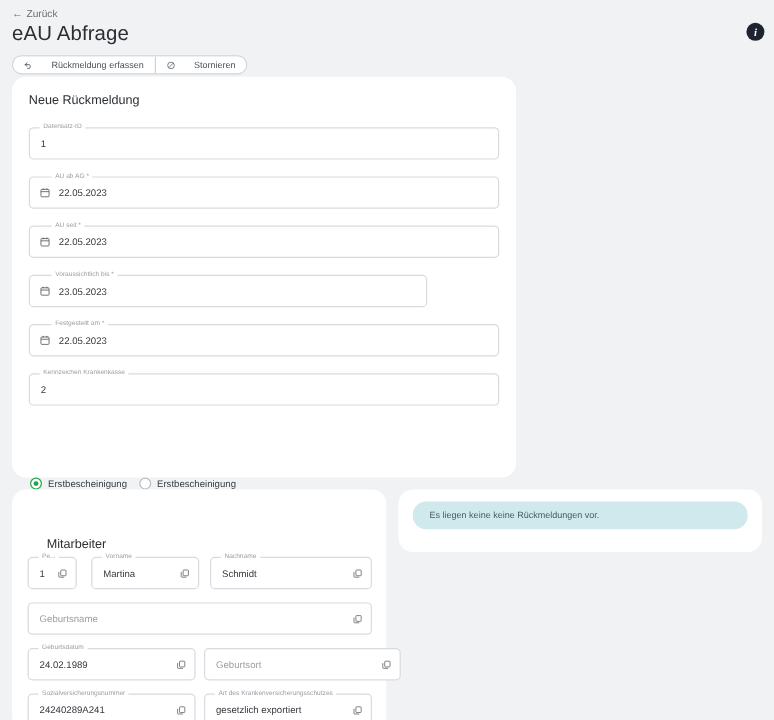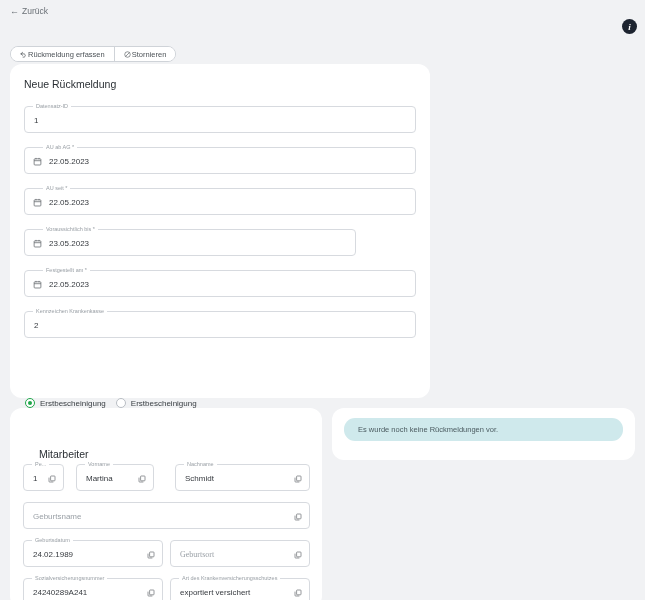--- a/index.html
+++ b/index.html
@@ -38,21 +38,21 @@
   }
 
   
   .btn-group {
     position: absolute; left: 10px; top: 46px;
     display: flex; height: 16px;
     border: 1px solid #cfd3d8; border-radius: 8px;
     overflow: hidden; background: #fff;
   }
   .btn-group .seg {
-    display: flex; align-items: center; gap: 1px;
+    display: flex; align-items: center; gap: 16px;
     padding: 0 9px; font-size: 7.5px; color: #4d5358;
     background: #fff; cursor: pointer; white-space: nowrap;
   }
   .btn-group .seg + .seg { border-left: 1px solid #cfd3d8; }
   .seg svg { display: block; }
 
   
   .card {
     position: absolute; background: #fff; border-radius: 12px; padding-left: 28px;
   }
@@ -139,20 +139,21 @@
 </head>
 <body>
 
 <div class="page">
 
   <div class="back-link">
     <span class="back-arrow">←</span>
     <span>Zurück</span>
   </div>
 
+  <div class="page-title">eAU Abfrage</div>
 
   <div class="info-badge">
     <span>i</span>
   </div>
 
   <div class="btn-group">
     <div class="seg">
       <span>
         <svg width="7" height="7" viewBox="0 0 16 16" fill="none" stroke="#4d5358" stroke-width="1.6" stroke-linecap="round" stroke-linejoin="round">
           <path d="M6 3 L2 6.5 L6 10"></path>
@@ -272,21 +273,21 @@
       <span class="legend">Pe...</span>
       <span class="value">1</span>
       <span class="copy-icon">
         <svg width="8" height="8" viewBox="0 0 16 16" fill="none" stroke="#5c6166" stroke-width="1.3">
           <rect x="5.2" y="2" width="8.8" height="9.6" rx="1.2"></rect>
           <path d="M10.8 14H3.2A1.2 1.2 0 0 1 2 12.8V5.2"></path>
         </svg>
       </span>
     </div>
 
-    <div class="field" style="position:absolute;left:66px;top:56px;width:78px;">
+    <div class="field" style="position:absolute;left:66px;top:56px;width:90px;">
       <span class="legend">Vorname</span>
       <span class="value">Martina</span>
       <span class="copy-icon">
         <svg width="8" height="8" viewBox="0 0 16 16" fill="none" stroke="#5c6166" stroke-width="1.3">
           <rect x="5.2" y="2" width="8.8" height="9.6" rx="1.2"></rect>
           <path d="M10.8 14H3.2A1.2 1.2 0 0 1 2 12.8V5.2"></path>
         </svg>
       </span>
     </div>
 
@@ -315,21 +316,21 @@
       <span class="legend">Geburtsdatum</span>
       <span class="value">24.02.1989</span>
       <span class="copy-icon">
         <svg width="8" height="8" viewBox="0 0 16 16" fill="none" stroke="#5c6166" stroke-width="1.3">
           <rect x="5.2" y="2" width="8.8" height="9.6" rx="1.2"></rect>
           <path d="M10.8 14H3.2A1.2 1.2 0 0 1 2 12.8V5.2"></path>
         </svg>
       </span>
     </div>
 
-    <div class="field" style="position:absolute;left:160px;top:132px;width:140px;font-family:Liberation Serif, serif;">
+    <div class="field" style="position:absolute;left:160px;top:132px;width:164px;">
       <span class="placeholder">Geburtsort</span>
       <span class="copy-icon">
         <svg width="8" height="8" viewBox="0 0 16 16" fill="none" stroke="#5c6166" stroke-width="1.3">
           <rect x="5.2" y="2" width="8.8" height="9.6" rx="1.2"></rect>
           <path d="M10.8 14H3.2A1.2 1.2 0 0 1 2 12.8V5.2"></path>
         </svg>
       </span>
     </div>
 
     <div class="field" style="position:absolute;left:13px;top:170px;width:140px;">
@@ -338,27 +339,27 @@
       <span class="copy-icon">
         <svg width="8" height="8" viewBox="0 0 16 16" fill="none" stroke="#5c6166" stroke-width="1.3">
           <rect x="5.2" y="2" width="8.8" height="9.6" rx="1.2"></rect>
           <path d="M10.8 14H3.2A1.2 1.2 0 0 1 2 12.8V5.2"></path>
         </svg>
       </span>
     </div>
 
     <div class="field" style="position:absolute;left:160px;top:170px;width:140px;">
       <span class="legend">Art des Krankenversicherungsschutzes</span>
-      <span class="value">exportiert versichert</span>
+      <span class="value">gesetzlich exportiert</span>
       <span class="copy-icon">
         <svg width="8" height="8" viewBox="0 0 16 16" fill="none" stroke="#5c6166" stroke-width="1.3">
           <rect x="5.2" y="2" width="8.8" height="9.6" rx="1.2"></rect>
           <path d="M10.8 14H3.2A1.2 1.2 0 0 1 2 12.8V5.2"></path>
         </svg>
       </span>
     </div>
   </div>
 
   <div class="card" id="card-feedback">
-    <div class="banner" style="position:absolute;left:12px;top:10px;width:279px;">Es wurde noch keine Rückmeldungen vor.</div>
+    <div class="banner" style="position:absolute;left:12px;top:10px;width:279px;">Es liegen keine keine Rückmeldungen vor.</div>
   </div>
 
 </div>
 
 </body></html>

